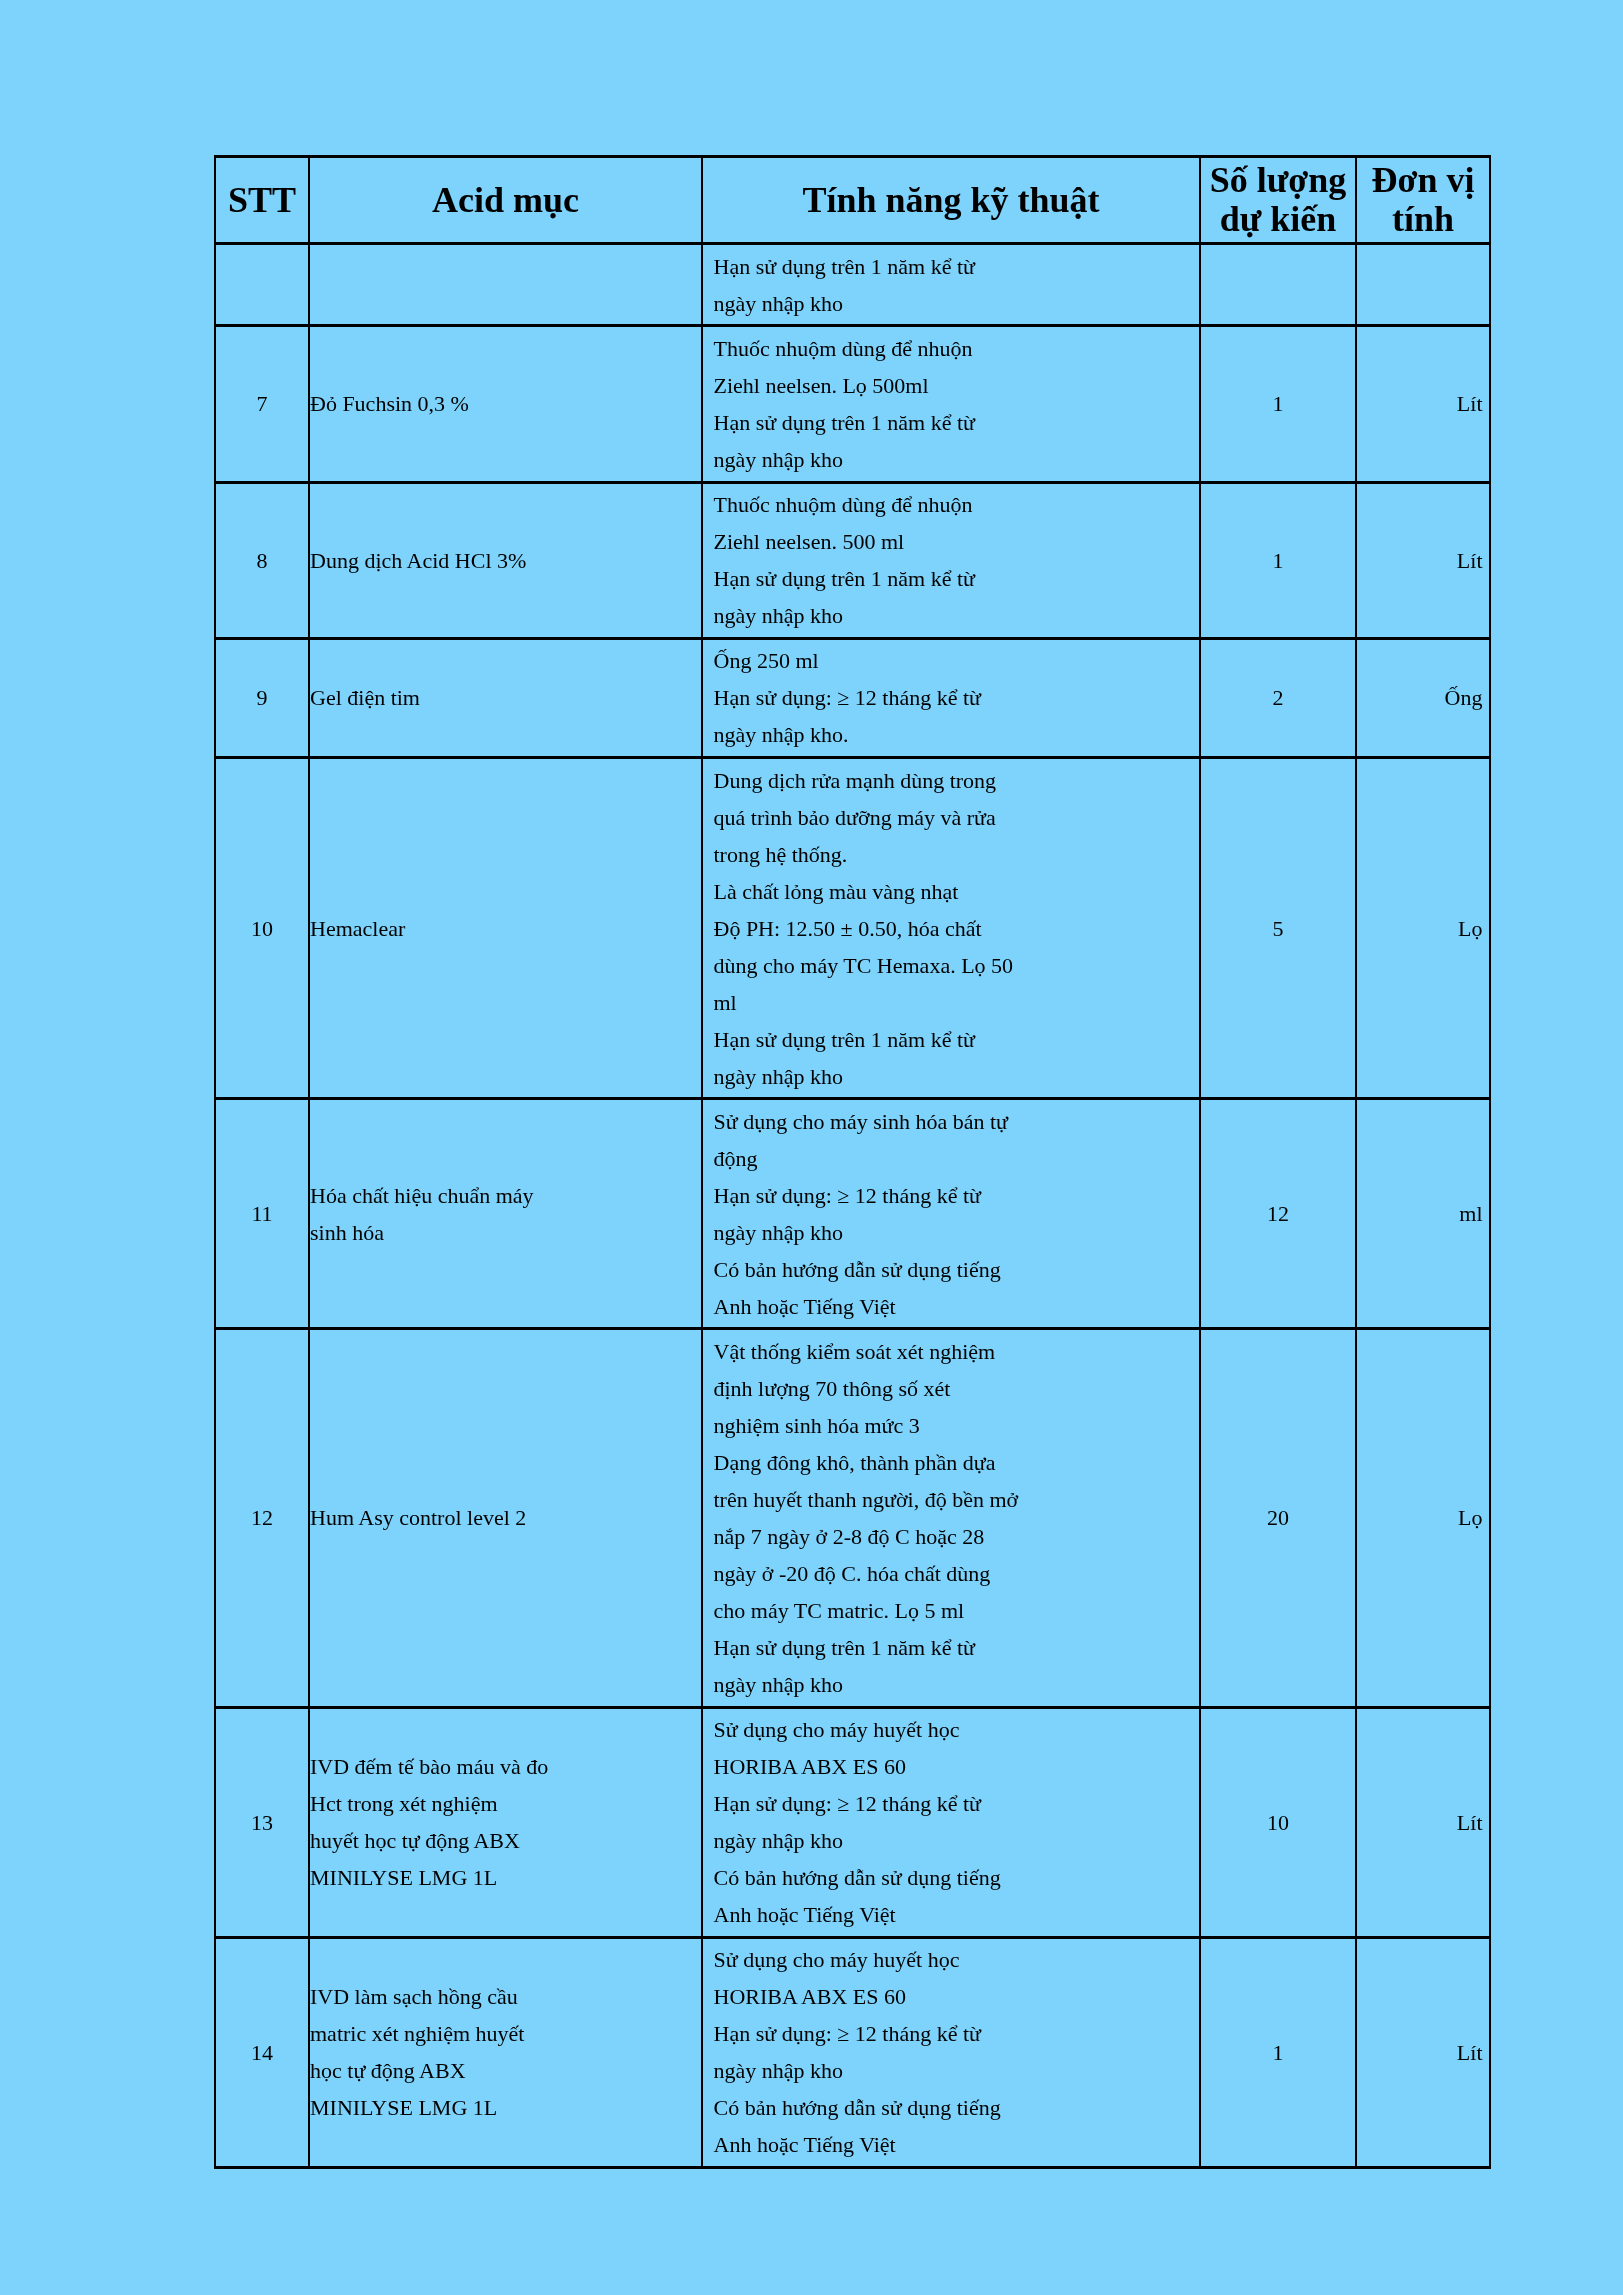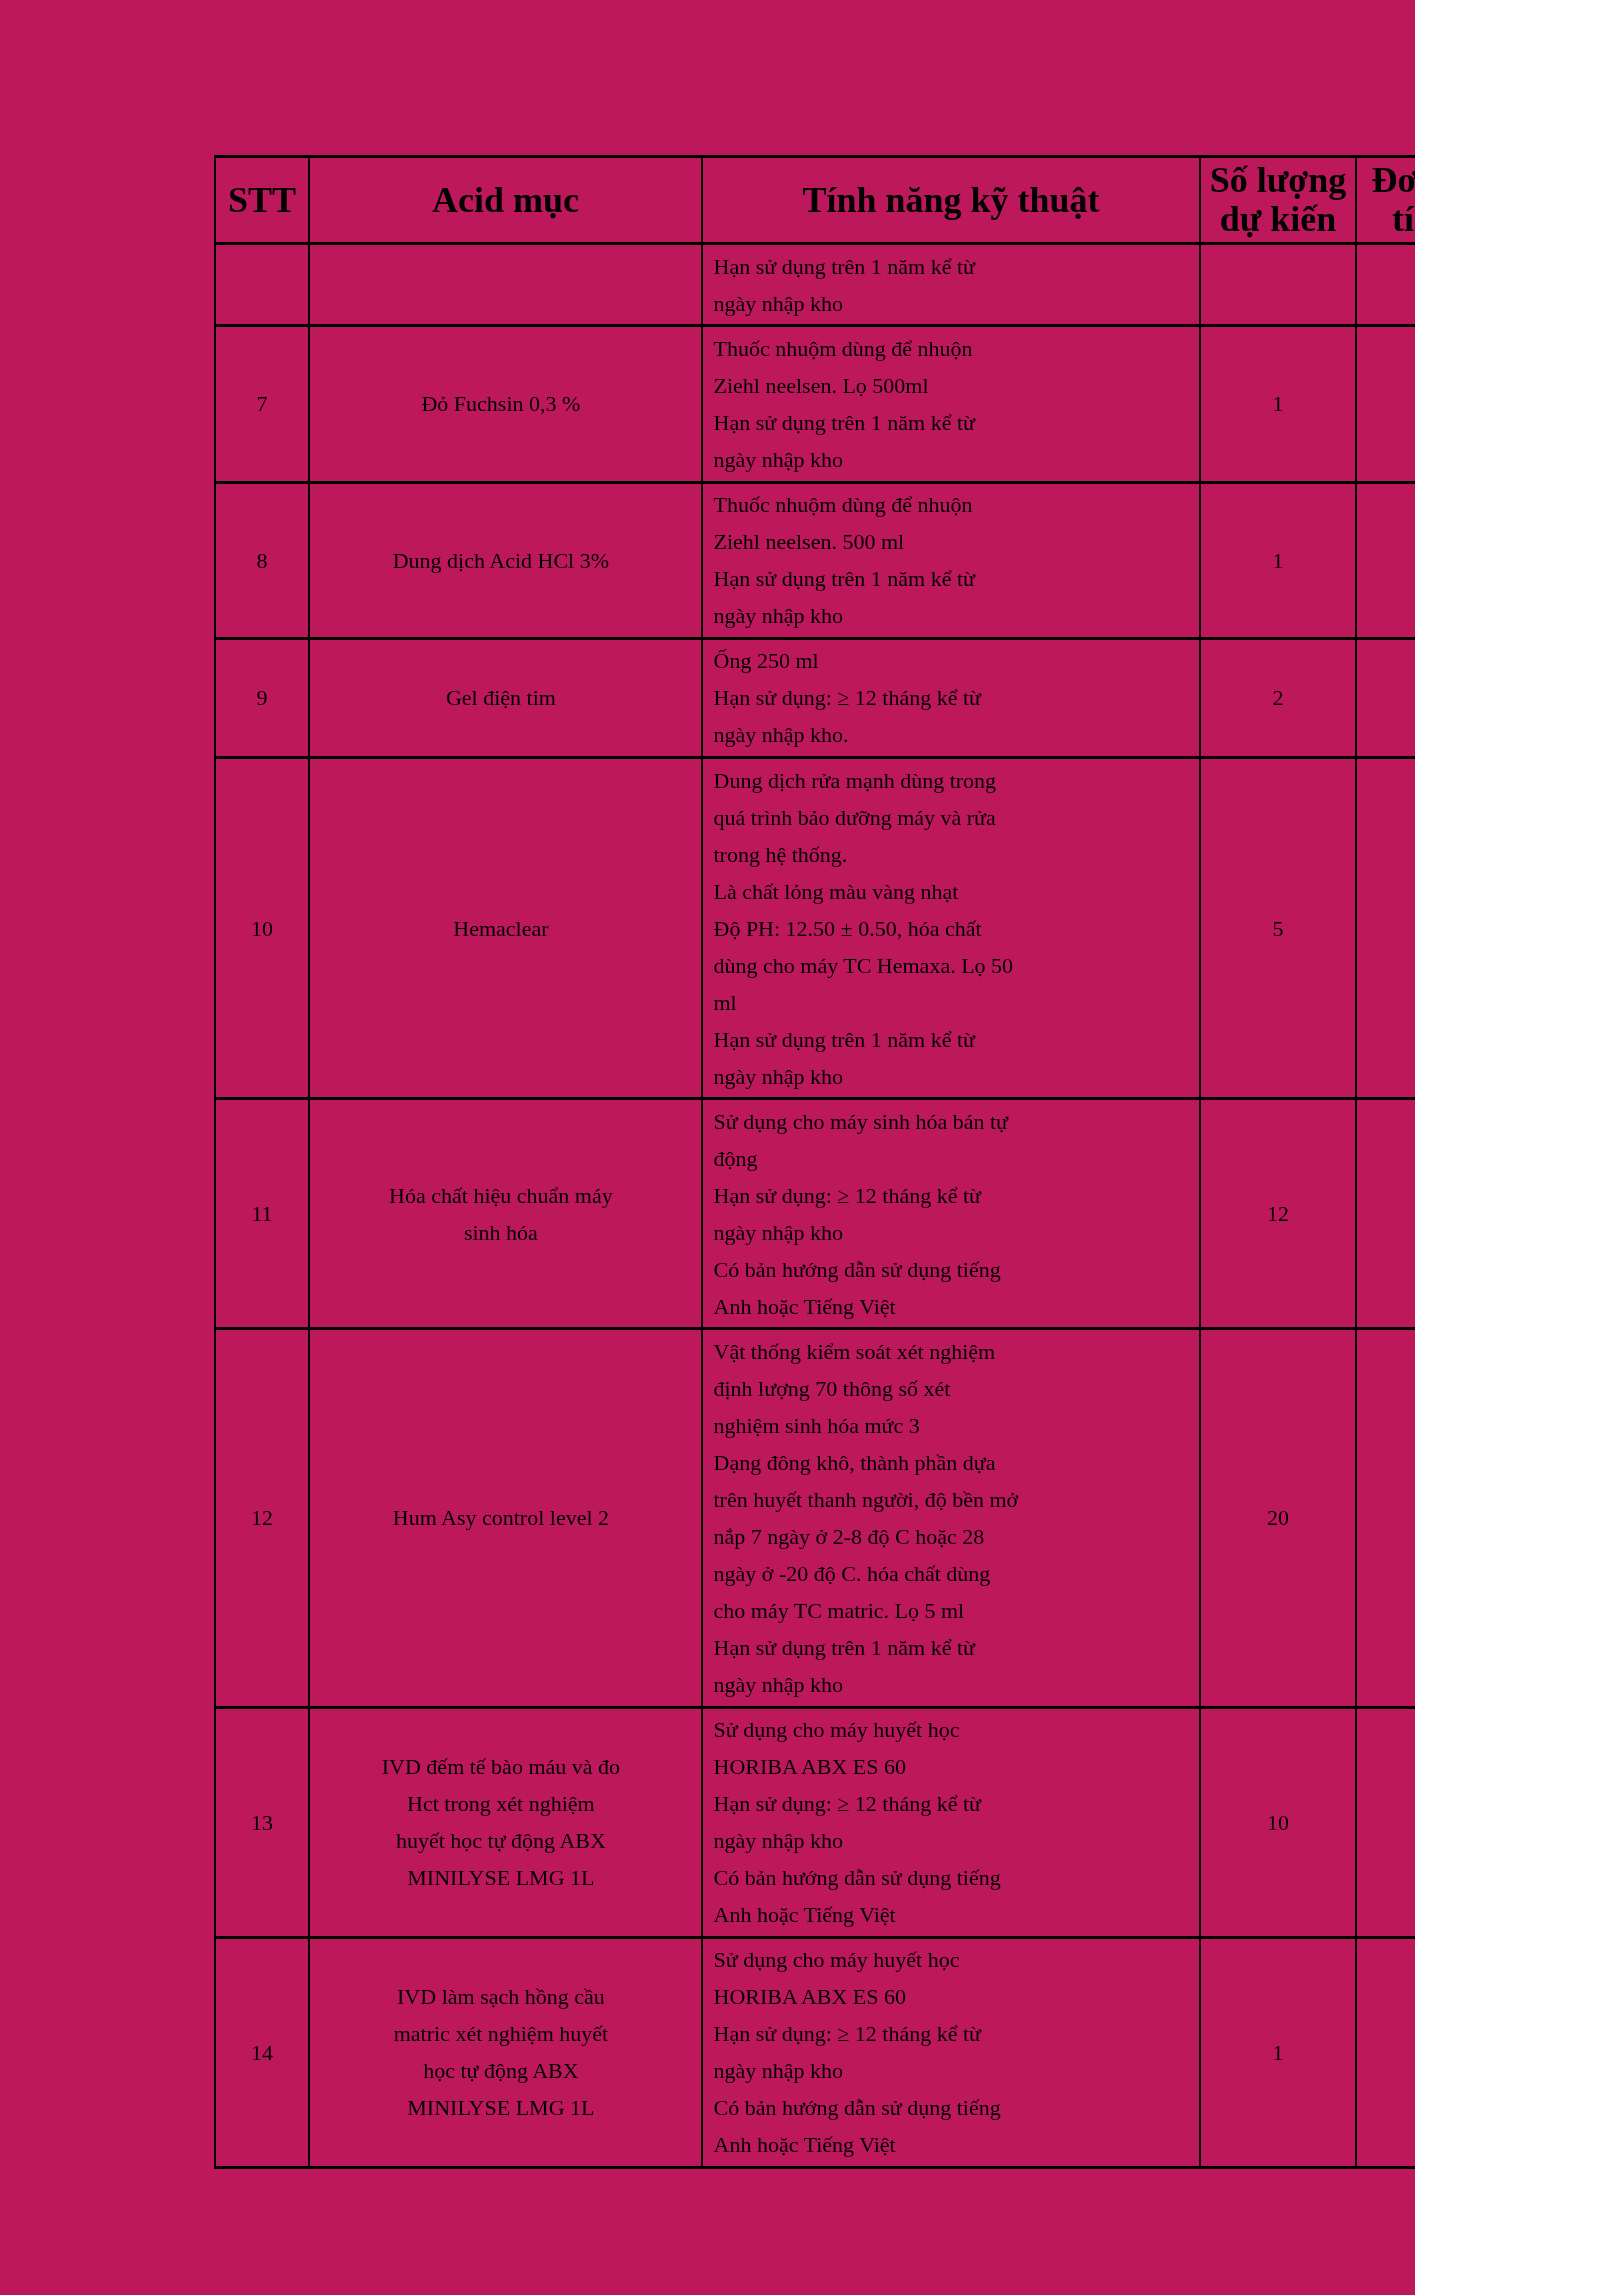--- a/index.html
+++ b/index.html
@@ -2,23 +2,23 @@
 <html style="font-size:10.5px"><head>
 <meta charset="utf-8">
 <style>
   html, body {
     margin: 0;
     padding: 0;
     background: #ffffff;
   }
   .page {
     position: relative;
-    width: 1415px;
+    width: 1623px;
     height: 2295px;
-    background: #be185d;
+    background: #7dd3fc;
     color: #000000;
     font-family: "Liberation Serif", "DejaVu Serif", serif;
     overflow: hidden;
   }
   table.doc-table {
     position: absolute;
     left: 214px;
     top: 155px;
     width: 1274px;
     border-collapse: collapse;
@@ -40,21 +40,21 @@
     padding: 2.6px 3.9px;
     height: 79px;
   }
   .doc-table td {
     font-size: 22px;
     line-height: 37px;
     vertical-align: middle;
     padding: 2.6px 6.5px;
   }
   td.c-stt   { text-align: center; }
-  td.c-name  { text-align: center; padding-left: 0; padding-right: 9.2px; }
+  td.c-name  { text-align: left; padding-left: 0; padding-right: 9.2px; }
   td.c-spec  { text-align: left; padding-left: 10.5px; padding-right: 5.2px; }
   td.c-qty   { text-align: center; }
   td.c-unit  { text-align: right; }
   .ln { white-space: nowrap; }
 </style>
 </head>
 <body>
 
 <div class="page">
   <table class="doc-table">

